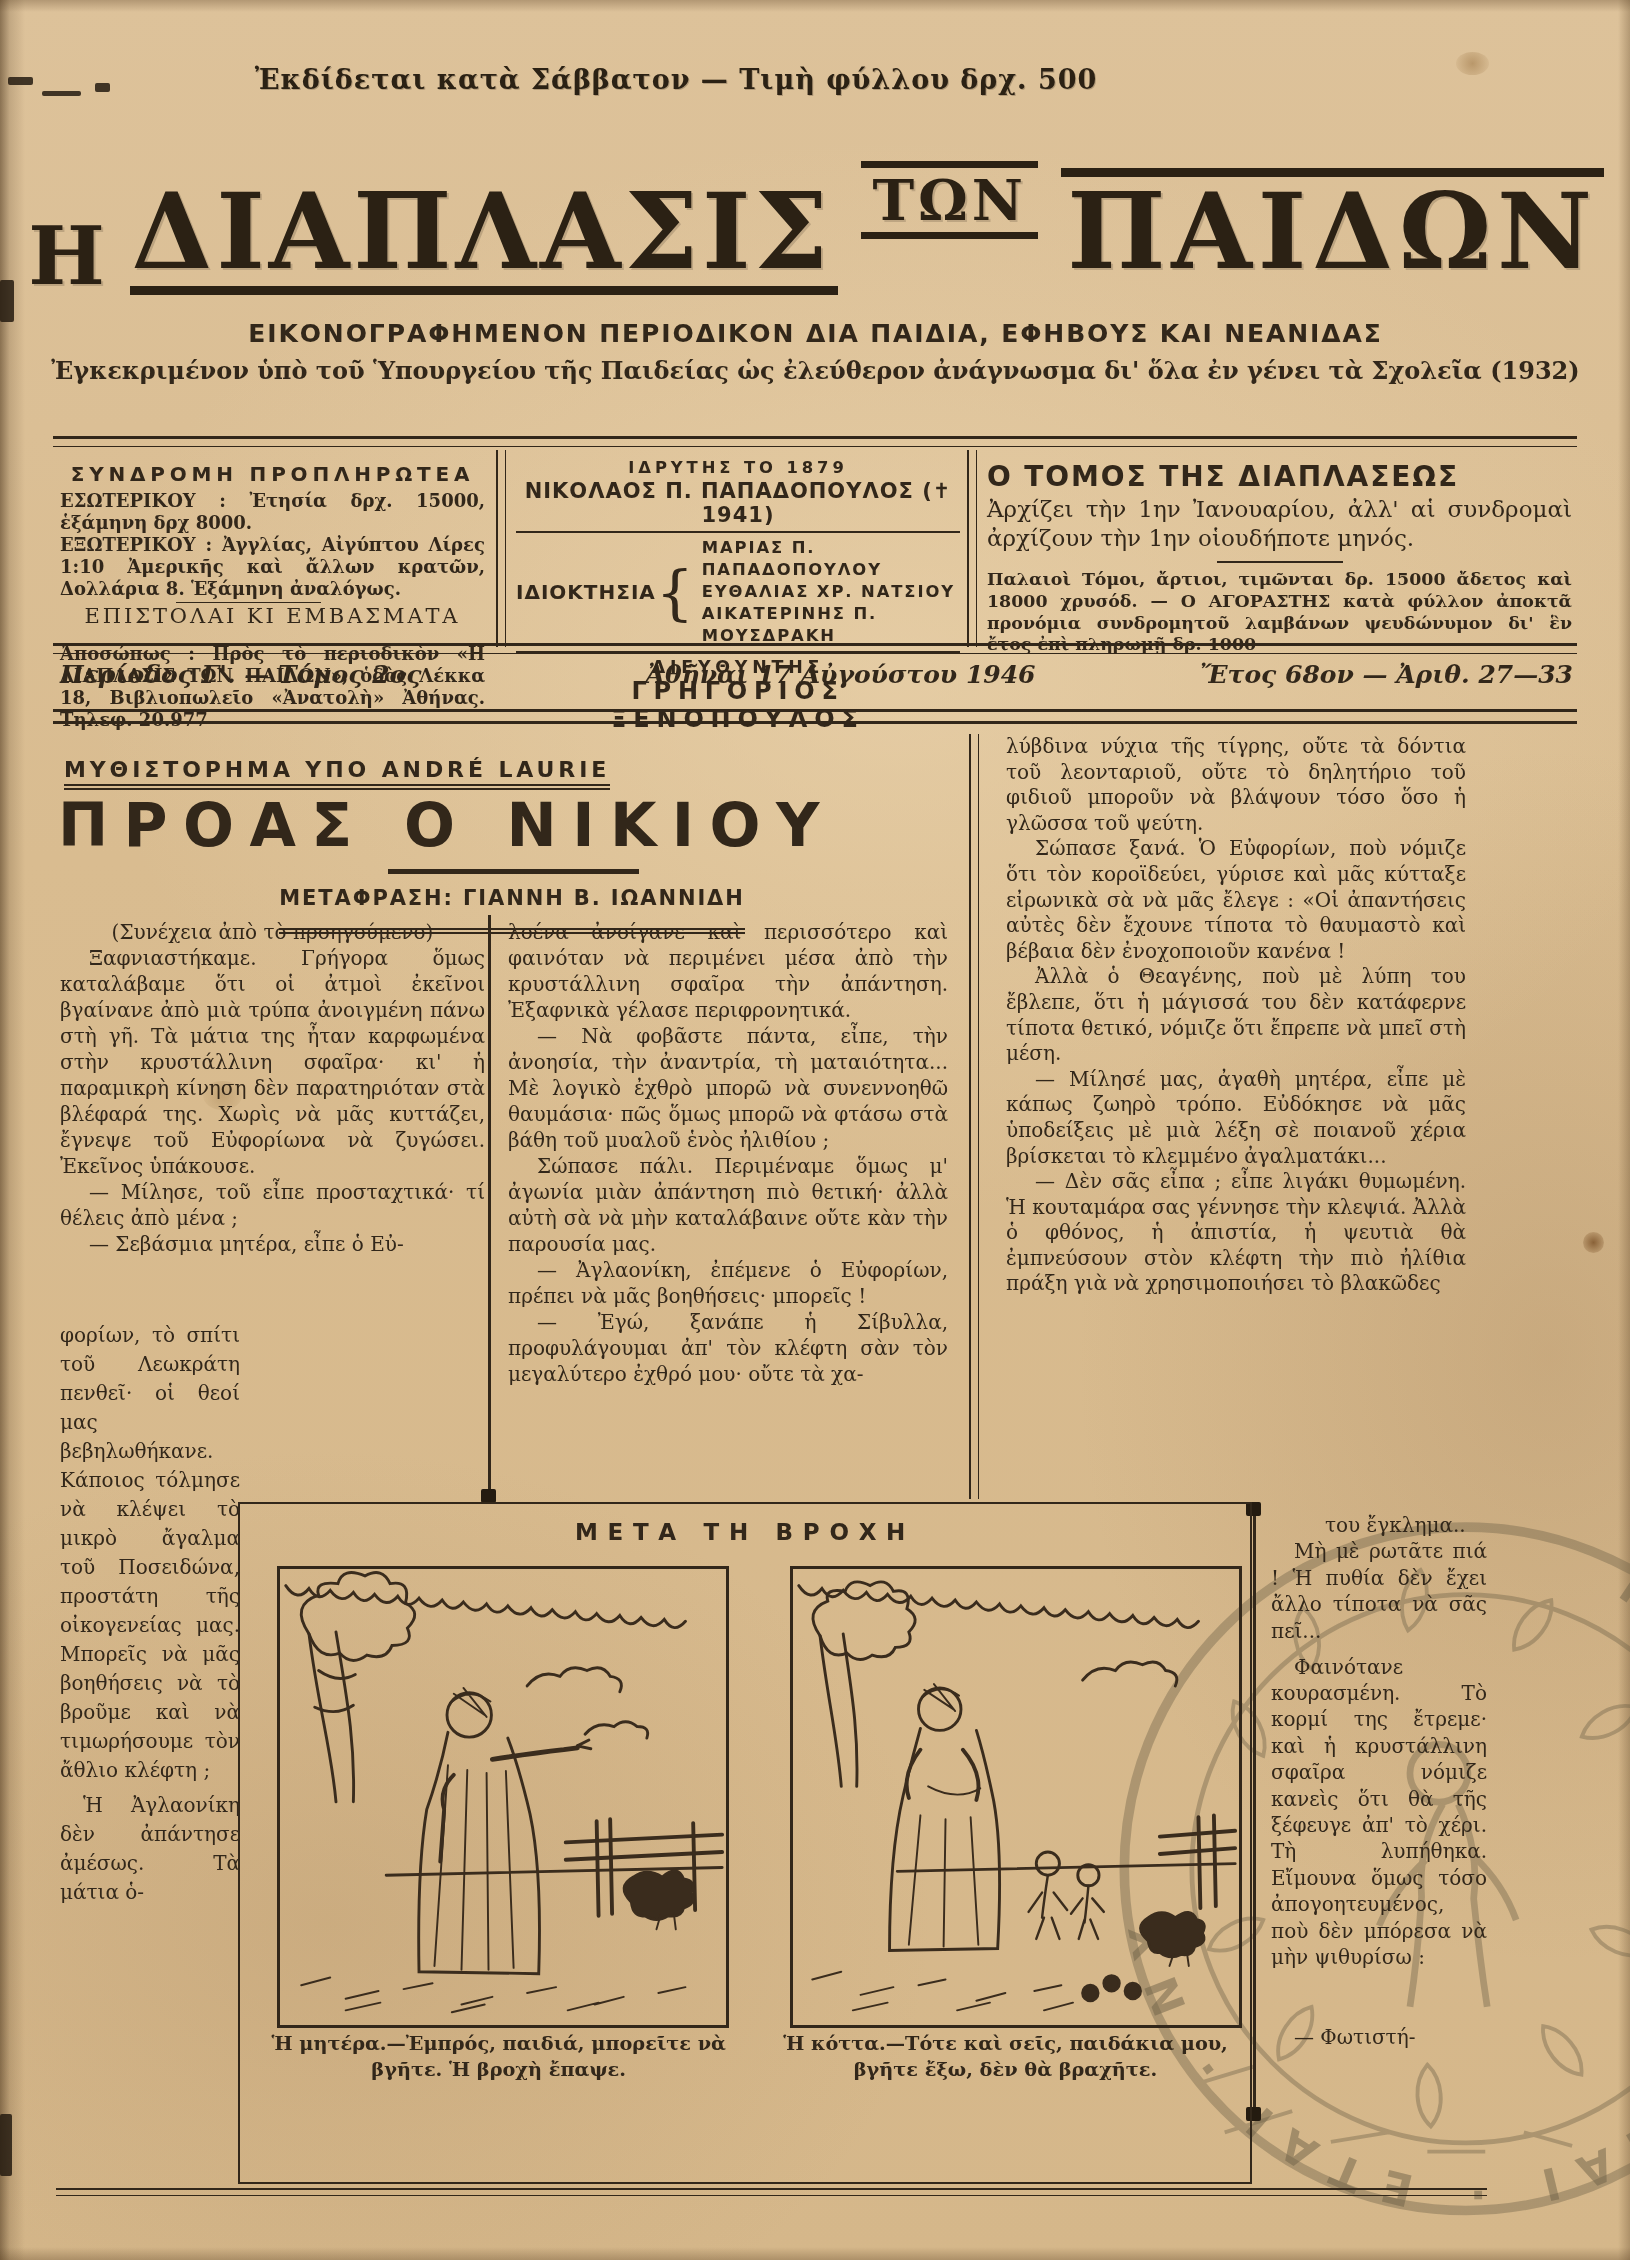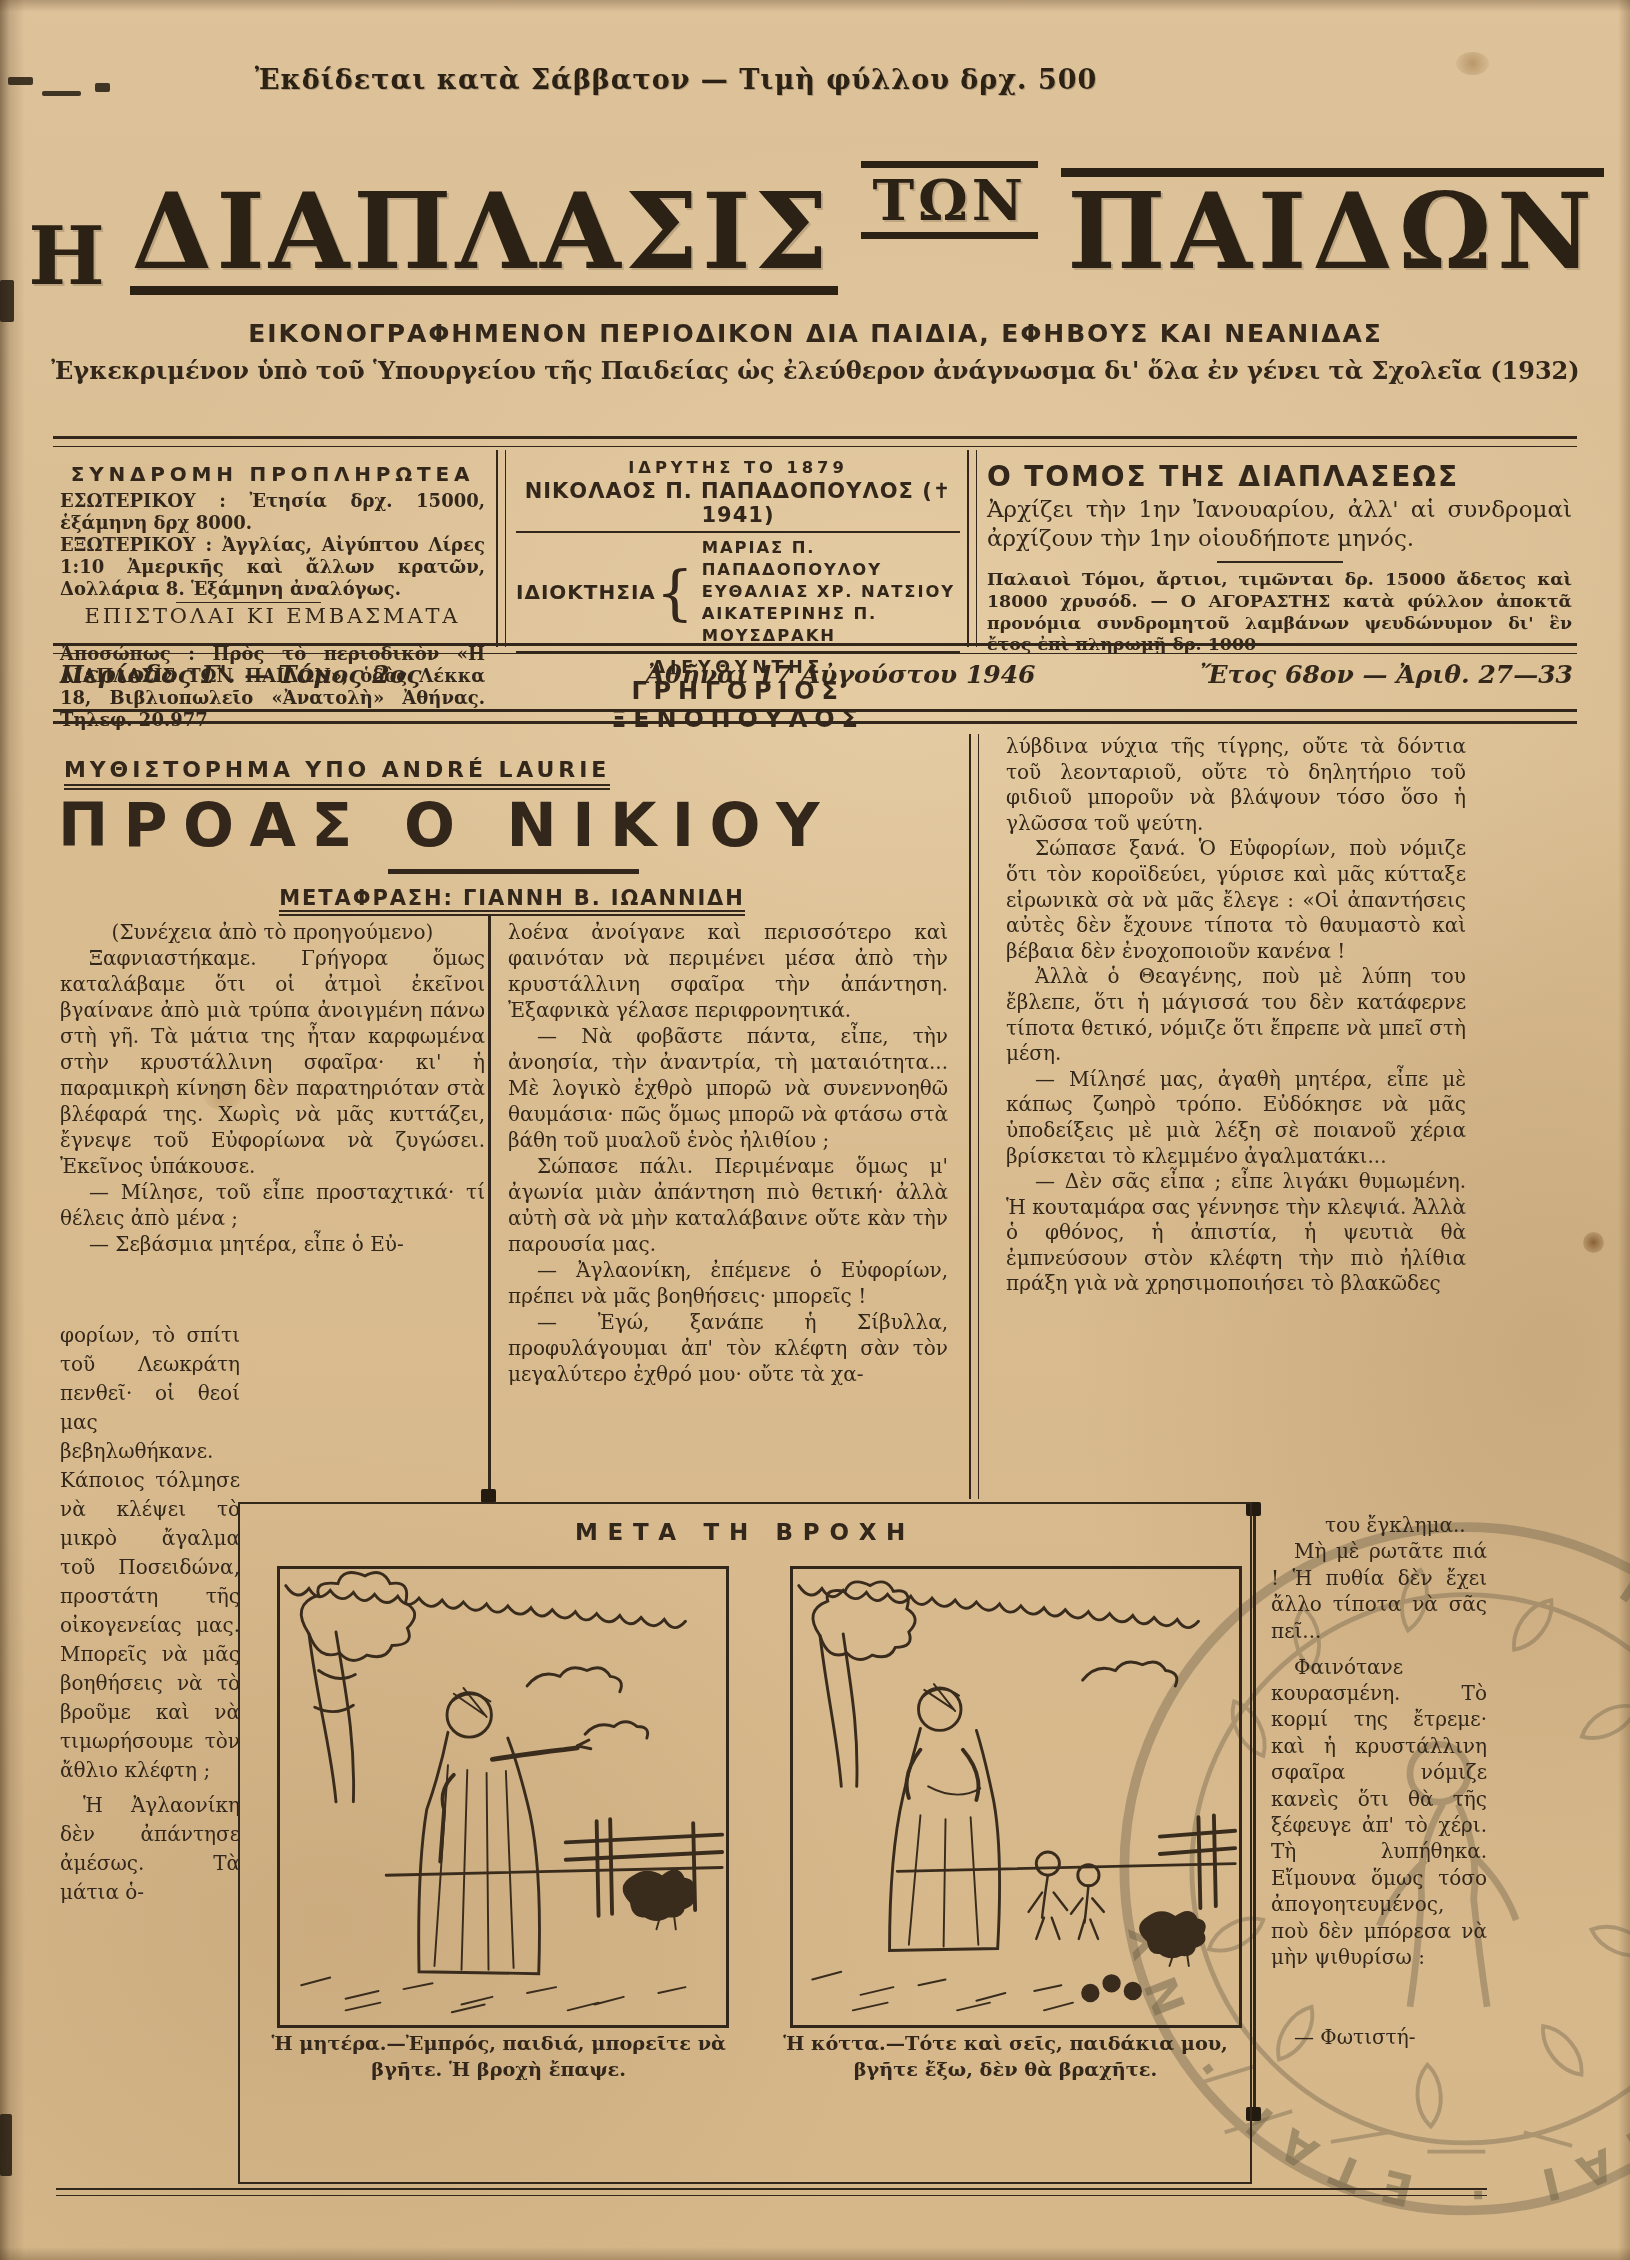--- a/index.html
+++ b/index.html
@@ -91,21 +91,21 @@
   .dl-right{right:58px;}
 
   
   .kicker{position:absolute;left:64px;top:757px;font-family:"DejaVu Sans",sans-serif;
     font-weight:bold;font-size:22px;letter-spacing:3.9px;border-bottom:6.8px double #32271a;padding-bottom:1.9px;}
   .art-title{position:absolute;left:58px;top:790px;width:908px;text-align:left;
     font-family:"DejaVu Sans",sans-serif;font-weight:bold;font-size:60px;letter-spacing:15.4px;}
   .art-title-underline{position:absolute;left:388px;top:869px;width:251px;height:4.8px;background:#32271a;}
   .art-translation-wrap{position:absolute;left:58px;top:886px;width:908px;text-align:center;}
   .art-translation{display:inline-block;font-family:"DejaVu Sans",sans-serif;font-weight:bold;
-    font-size:21px;letter-spacing:1.9px;border-bottom:6.8px double #32271a;padding-bottom:0;}
+    font-size:21px;letter-spacing:1.9px;border-bottom:6.8px double #32271a;padding-bottom:18px;}
 
   
   .bodycol{position:absolute;text-align:justify;}
   .bodycol p{margin:0;text-indent:29px;line-height:1.3;}
   .col1{left:60px;top:919px;width:425px;font-size:20px;}
   .col1b{left:60px;top:1321px;width:180px;font-size:20px;}
   .col1b p{line-height:1.45;text-indent:23px;}
   .col2{left:508px;top:919px;width:440px;font-size:20px;}
   .col2 p.noindent,.col1 p.noindent,.col3 p.noindent,.col1b p.noindent{text-indent:0;}
   .col3{left:1006px;top:734px;width:460px;font-size:20px;}

